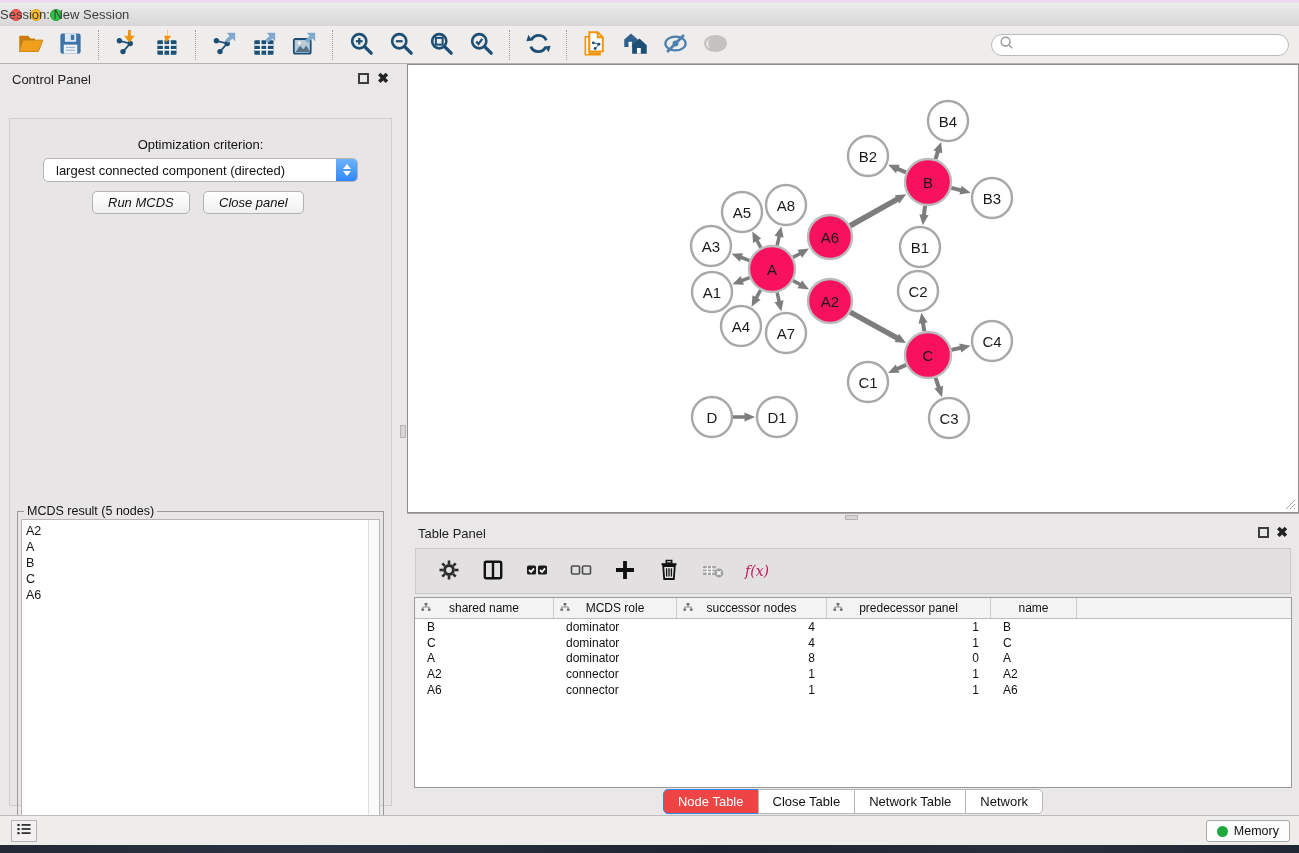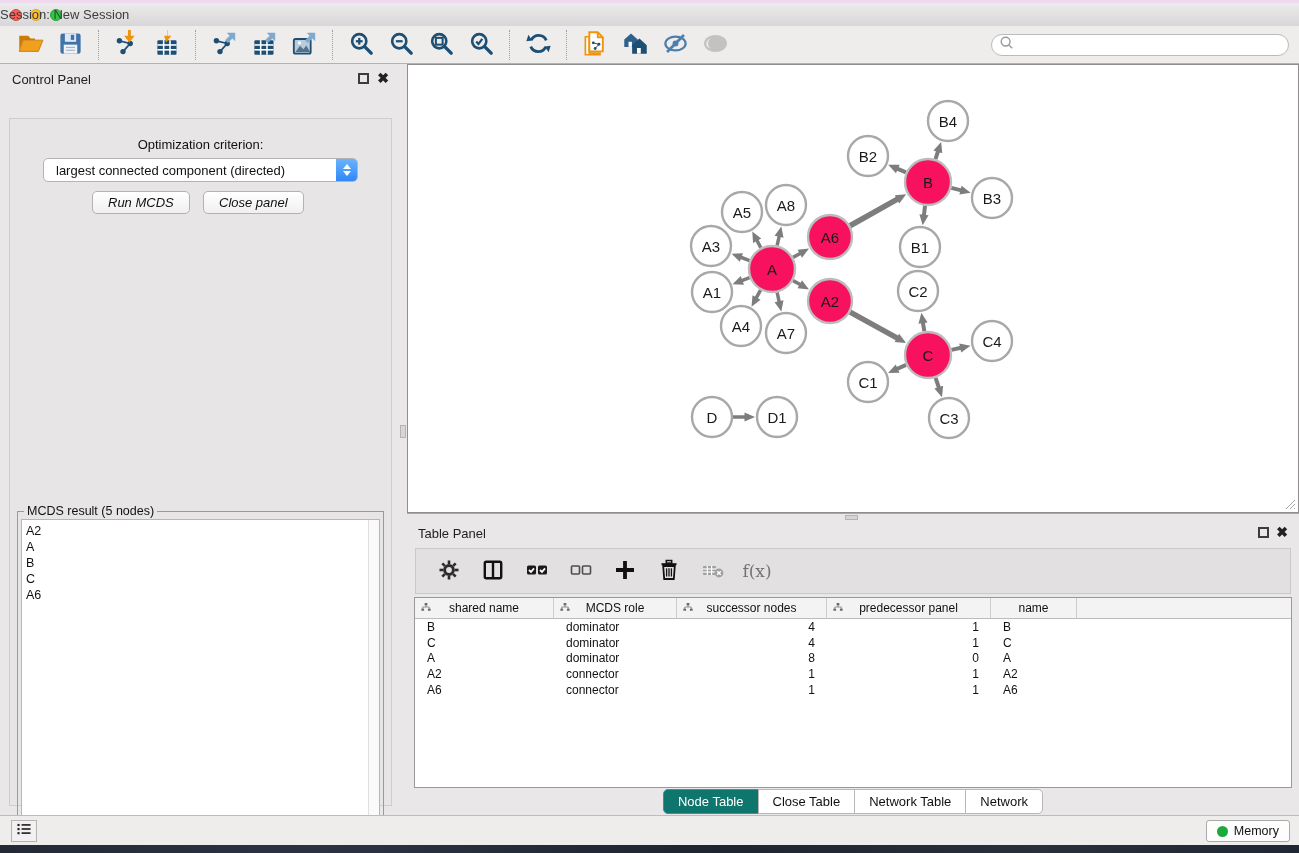--- a/index.html
+++ b/index.html
@@ -98,37 +98,37 @@
 
   
   #table-panel { left:407px; top:520px; width:892px; height:295px; background:#e9e7e7; }
   #tp-title { position:absolute; left:11px; top:6px; font-size:13px; color:#222; }
   #tp-float{ right:30px; top:7px; } #tp-close{ right:11px; top:5px; }
   #tp-toolbar { position:absolute; left:8px; top:28px; width:876px; height:46px;
     background:#e2e0e0; border:1px solid #cac8c8; display:flex; align-items:center;
     gap:14px; padding-left:18px; }
   .tpt-btn { width:30px; height:30px; display:flex; align-items:center; justify-content:center;
     background:transparent; border:none; }
-  .fx-label { font-family:"DejaVu Serif", serif; font-size:17px; color:#737373; }
+  .fx-label { font-family:"DejaVu Serif", serif; font-style:italic; font-size:14px; color:#be185d; }
   #data-table { position:absolute; left:7px; top:77px; width:878px; height:191px;
     background:#fff; border:1px solid #999; }
   #tbl-header { display:flex; height:21px; background:#f3f3f3; border-bottom:1px solid #bdbbbb; }
   .th { position:relative; display:flex; align-items:center; justify-content:center;
     border-right:1px solid #ccc; font-size:12px; color:#111; }
   .th .tree-ico { position:absolute; left:5px; top:4px; }
   .tr { display:flex; height:15.8px; align-items:center; }
   .td { font-size:12px; color:#111; overflow:hidden; white-space:nowrap; }
   .td.left { padding-left:12px; text-align:left; }
   .td.right { padding-right:12px; text-align:right; }
   #tp-tabs { position:absolute; left:0; top:269px; width:100%; display:flex; justify-content:center; }
   .seg-btn { font-size:13px; color:#111; padding:4px 14px; background:#fff;
     border:1px solid #b8b6b6; margin-left:-1px; cursor:default; }
   .seg-btn:first-child{ border-radius:5px 0 0 5px; margin-left:0;}
   .seg-btn:last-child{ border-radius:0 5px 5px 0;}
-  .seg-btn.active{ background:#0f766e; border-color:#2f88ef; color:#fff; }
+  .seg-btn.active{ background:#ef4444; border-color:#2f88ef; color:#fff; }
 
   
   #status-bar { left:0; top:815px; width:1299px; height:30px; background:#efedec;
     border-top:1px solid #bdbbbb; }
   #tasks-btn { position:absolute; left:11px; top:4px; width:26px; height:22px;
     background:#f2f0f0; border:1px solid #b5b3b3; display:flex; align-items:center; justify-content:center; }
   #memory-btn { position:absolute; right:9px; top:4px; height:22px;
     background:#fdfdfd; border:1px solid #aaa8a8; border-radius:3px;
     display:flex; align-items:center; gap:6px; padding:0 10px; font-size:12.5px; color:#111;
     font-family:"Liberation Sans",sans-serif; }

